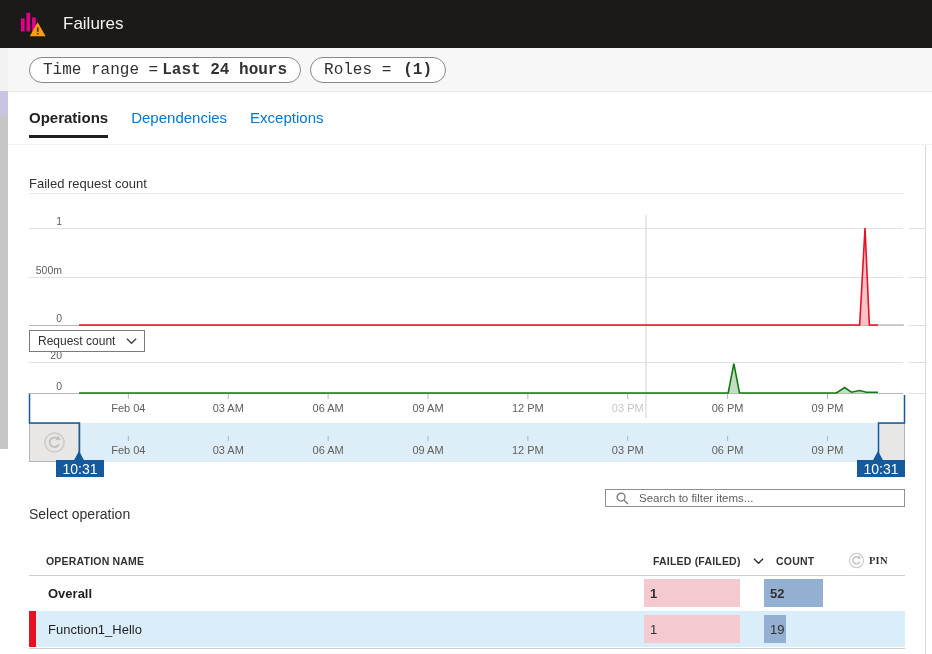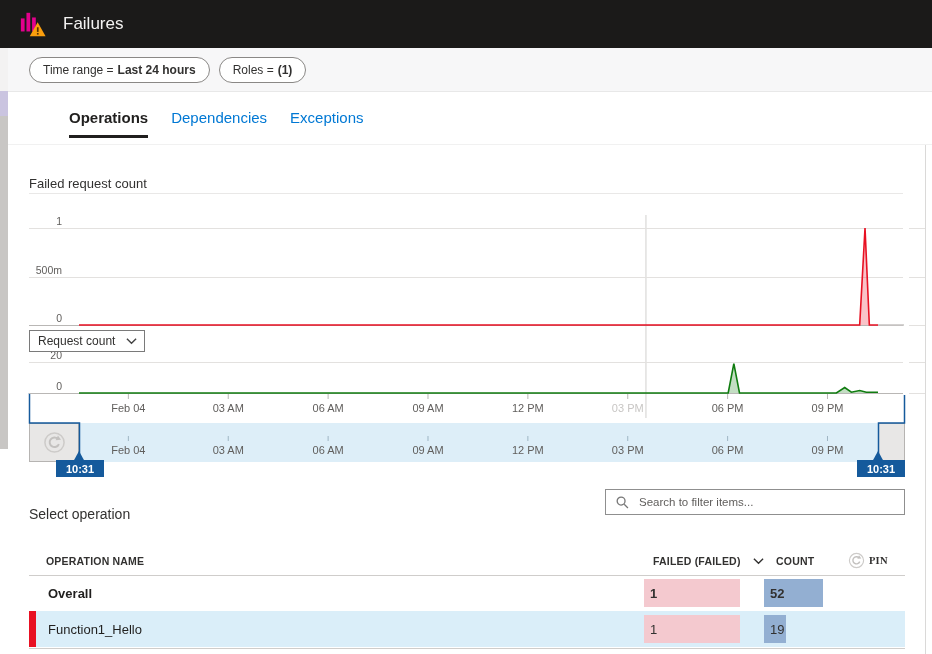--- a/index.html
+++ b/index.html
@@ -9,55 +9,55 @@
 
   
   .topbar{left:0;top:0;width:932px;height:48px;background:#1b1a19;display:flex;align-items:center;z-index:20;}
   .topbar .blade-icon{margin-left:19px;width:28px;height:28px;}
   .topbar .title{margin-left:16px;font-size:17px;color:#f3f2f1;}
 
   
   .filterbar{left:0;top:48px;width:932px;height:43px;background:#f7f7f8;border-bottom:1px solid #e8e8e8;
              display:flex;align-items:center;z-index:10;}
   .pill{margin-left:0;display:inline-flex;align-items:center;height:24px;padding:0 13px;border:1px solid #8a8886;
-        border-radius:13px;background:#fff;font-size:12px;color:#323130;white-space:nowrap;cursor:pointer;}
+        border-radius:13px;background:#fff;font-size:16px;color:#323130;white-space:nowrap;cursor:pointer;font-family:Liberation Mono, monospace;}
   .pill b{margin-left:4px;font-weight:bold;}
-  .pill + .pill{margin-left:9px;}
+  .pill + .pill{margin-left:9px;gap:8px;}
   .filterbar .pillwrap{margin-left:29px;display:flex;}
 
   
   .lstrip{left:0;width:8px;z-index:15;}
 
   
   .tabs{left:29px;top:109px;display:flex;gap:23px;font-size:15px;}
   .tab{padding-bottom:9px;cursor:pointer;color:#0078d4;}
-  .tab.active{color:#201f1e;font-weight:bold;border-bottom:3px solid #201f1e;margin-left:40px;}
+  .tab.active{color:#201f1e;font-weight:bold;border-bottom:3px solid #201f1e;}
   .tabs-divider{left:0;top:144px;width:932px;height:1px;background:#f1f1f1;}
 
   .section-label{font-size:13px;color:#323130;}
   .hline{height:1px;background:#e9e8e7;}
   .vline{width:1px;background:#dad9d8;}
 
   
   .dropdown{left:29px;top:330px;width:114px;height:20px;border:1px solid #7a7a7a;background:#fff;
             display:flex;align-items:center;font-size:12px;z-index:12;cursor:pointer;}
   .dropdown .lbl{margin-left:8px;flex:1;}
   .dropdown svg{margin-right:7px;}
 
   
   .brush-strip{left:79px;top:423px;width:799px;height:39px;background:#ddeef8;z-index:1;}
   .handle-box{top:423px;height:39px;background:#e8e7e6;border:1px solid #b6b4b2;box-sizing:border-box;z-index:2;
               display:flex;align-items:center;justify-content:center;cursor:pointer;}
   .tri{width:0;height:0;border-left:6px solid transparent;border-right:6px solid transparent;
        border-bottom:11px solid #155a9c;z-index:6;}
-  .timetag{top:460px;width:48px;height:17px;background:#155a9c;color:#fff;font-size:11px;font-weight:bold;
+  .timetag{top:460px;width:48px;height:17px;background:#155a9c;color:#fff;font-size:14px;font-weight:normal;
            display:flex;align-items:center;justify-content:center;z-index:6;}
 
   
-  .search{left:605px;top:489px;width:300px;height:26px;border:1px solid #8f8f8f;background:#fff;box-sizing:border-box;
+  .search{left:605px;top:489px;width:300px;height:18px;border:1px solid #8f8f8f;background:#fff;box-sizing:border-box;
           display:flex;align-items:center;z-index:10;}
   .search svg{margin-left:9px;}
   .search input{border:0;outline:0;flex:1;margin-left:7px;font-size:11.5px;font-family:"Liberation Sans",sans-serif;color:#323130;background:transparent;}
   .search input::placeholder{color:#605e5c;}
 
   
   .thead-text{font-size:10.5px;font-weight:bold;color:#323130;letter-spacing:.2px;}
   .trow{left:29px;width:876px;}
   .cellbar{position:absolute;height:28px;display:flex;align-items:center;font-size:13px;}
   .cellbar span{margin-left:6px;}

